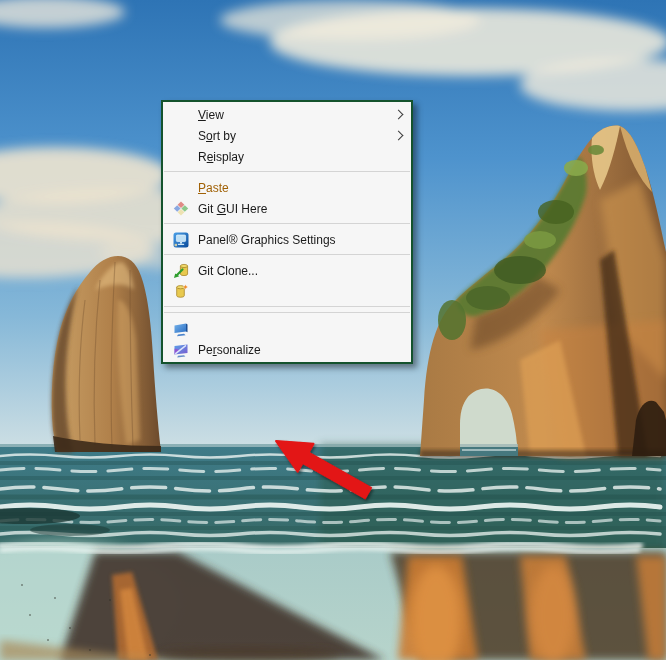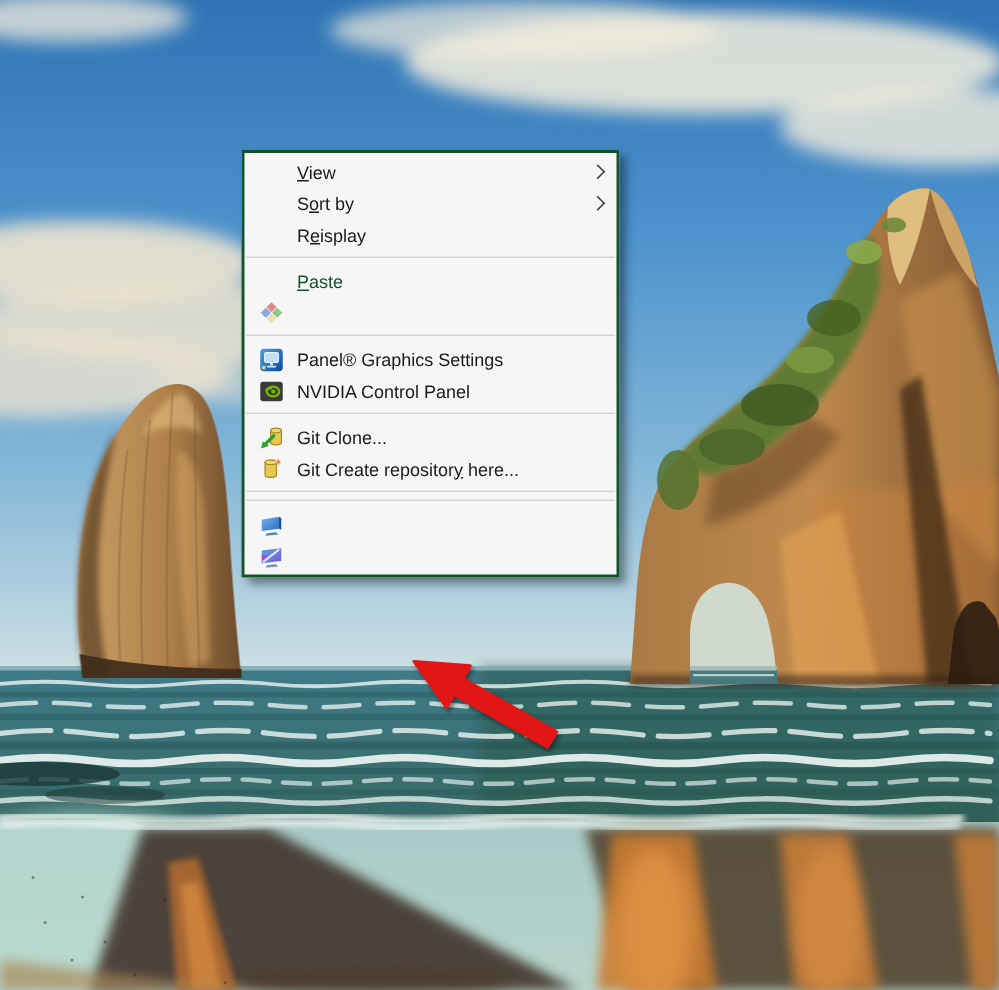--- a/index.html
+++ b/index.html
@@ -10,21 +10,21 @@
   
   .menu{position:absolute;left:161px;top:100px;width:252px;box-sizing:border-box;
         background:#f6f6f6;border:2px solid #14532d;padding:2px 0;
         box-shadow:4px 4px 6px rgba(0,0,0,.42);z-index:20;
         font-size:12px;color:#1a1a1a;}
   .mi{display:flex;align-items:center;height:21px;padding-right:6px;cursor:default;}
   .gutter{flex:0 0 35px;width:35px;display:flex;align-items:center;justify-content:center;}
   .ic{width:16px;height:16px;display:block;}
   .lbl{flex:1;white-space:pre;}
   .lbl u{text-underline-offset:1px;}
-  .mi.disabled .lbl{color:#14532d;}
+  .mi.disabled .lbl{color:#a16207;}
   .chev{width:6px;height:6px;border-top:1.4px solid #3c3c3c;border-right:1.4px solid #3c3c3c;
         transform:rotate(45deg);margin-left:auto;margin-right:3px;flex:0 0 auto;}
   .sep{height:1px;background:#d4d4d4;margin:4px 1px 5px 1px;}
   
   .overlay{position:absolute;inset:0;z-index:30;pointer-events:none;}
 </style>
 </head>
 <body>
 
 <div class="stage">
@@ -204,20 +204,21 @@
 
     <div class="mi">
       <span class="gutter">
         <svg class="ic" viewBox="0 0 16 16">
           <polygon points="8,0.5 11.4,3.8 8,7.1 4.6,3.8" fill="#e08a85"></polygon>
           <polygon points="4.2,4.2 7.6,7.5 4.2,10.8 0.8,7.5" fill="#8aa8e0"></polygon>
           <polygon points="11.8,4.2 15.2,7.5 11.8,10.8 8.4,7.5" fill="#8cc88a"></polygon>
           <polygon points="8,7.9 11.4,11.2 8,14.5 4.6,11.2" fill="#ede2b2"></polygon>
         </svg>
       </span>
+      <span class="lbl"><span>Git </span><u>G</u><span>UI Here</span></span>
     </div>
 
 
     <div class="sep"></div>
 
     <div class="mi">
       <span class="gutter">
         <svg class="ic" viewBox="0 0 16 16">
           <defs>
               <linearGradient id="g-intel" x1="0" y1="0" x2="1" y2="1">
@@ -228,31 +229,20 @@
           <rect x="0.5" y="0.5" width="15" height="15" rx="2.5" fill="url(#g-intel)"></rect>
           <rect x="3.4" y="3" width="9.2" height="6.6" rx="1" fill="#bfe0f5" stroke="#eaf6ff" stroke-width=".7"></rect>
           <rect x="7" y="10" width="2" height="1.6" fill="#cfe8f8"></rect>
           <rect x="4.8" y="11.8" width="6.4" height="1.2" rx=".6" fill="#cfe8f8"></rect>
           <rect x="1.6" y="11.8" width="2.4" height="2.4" fill="#e8d8a0" opacity=".85"></rect>
         </svg>
       </span>
       <span class="lbl"><span>Panel® Graphics Settings</span><u></u><span></span></span>
     </div>
 
-    <div class="mi">
-      <span class="gutter">
-        <svg class="ic" viewBox="0 0 16 16">
-          <rect x="0.5" y="1.5" width="15" height="13" rx="2" fill="#3b3b38"></rect>
-          <ellipse cx="9" cy="8" rx="4.2" ry="3.2" fill="none" stroke="#76b900" stroke-width="1.5"></ellipse>
-          <path d="M5.2,8 C3.2,6.6 5.6,5.1 8.2,6.3" fill="none" stroke="#76b900" stroke-width="1.3"></path>
-          <circle cx="9.2" cy="8" r="1.4" fill="#76b900"></circle>
-        </svg>
-      </span>
-      <span class="lbl"><span>NVIDIA Control Panel</span><u></u><span></span></span>
-    </div>
 
     <div class="sep"></div>
 
     <div class="mi">
       <span class="gutter">
         <svg class="ic" viewBox="0 0 16 16">
           <path d="M7.4,3 v8 a3.6,1.6 0 0 0 7.2,0 v-8 Z" fill="#e8c94f" stroke="#a8862a" stroke-width=".8"></path>
           <ellipse cx="11" cy="3" rx="3.6" ry="1.6" fill="#f0d96b" stroke="#a8862a" stroke-width=".8"></ellipse>
           <path d="M9.5,6.5 L3.5,12.5" stroke="#2f9e2f" stroke-width="2.2" stroke-linecap="round"></path>
           <polygon points="1,15 2.2,10.4 6.4,13.2" fill="#2f9e2f"></polygon>
@@ -262,21 +252,20 @@
     </div>
 
     <div class="mi">
       <span class="gutter">
         <svg class="ic" viewBox="0 0 16 16">
           <path d="M3.7,3.2 v8.4 a3.8,1.7 0 0 0 7.6,0 V3.2 Z" fill="#e8c94f" stroke="#a8862a" stroke-width=".8"></path>
           <ellipse cx="7.5" cy="3.2" rx="3.8" ry="1.6" fill="#f0d96b" stroke="#a8862a" stroke-width=".8"></ellipse>
           <polygon points="12.5,0.5 13.4,2.1 15,3 13.4,3.9 12.5,5.5 11.6,3.9 10,3 11.6,2.1" fill="#f08a28" stroke="#ffffff" stroke-width=".4"></polygon>
         </svg>
       </span>
-      <span class="lbl"><span>Git Create repositor</span><u>y</u><span> here...</span></span>
     </div>
 
 
     <div class="sep"></div>
 
 
     <div class="sep"></div>
 
     <div class="mi">
       <span class="gutter">
@@ -302,20 +291,21 @@
             <stop offset="0" stop-color="#5aa0e8"></stop>
                 <stop offset="1" stop-color="#7a5cd0"></stop>
           </linearGradient>
             </defs>
           <polygon points="1.5,4 14.5,2.5 14.5,11 1.5,12.5" fill="url(#g-pers)"></polygon>
           <polygon points="1.5,12.5 6.5,8 1.5,6.5" fill="#9a4ad0" opacity=".8"></polygon>
           <path d="M2.2,11.8 L13,3.4" stroke="#e8f0ff" stroke-width="1.5" opacity=".9"></path>
           <polygon points="5,13.8 11,13.2 12.4,14.6 4.2,15.4" fill="#4a7ac0" opacity=".85"></polygon>
         </svg>
       </span>
+      <span class="lbl"><span>Pe</span><u>r</u><span>sonalize</span></span>
     </div>
 
   </div>
 
   <svg class="overlay" viewBox="0 0 666 660" aria-hidden="true">
     <defs>
       <filter id="arrShadow" x="-30%" y="-30%" width="160%" height="160%">
         <feDropShadow dx="1.5" dy="2" stdDeviation="1.5" flood-color="#000000" flood-opacity=".45"></feDropShadow>
       </filter>
     </defs>

